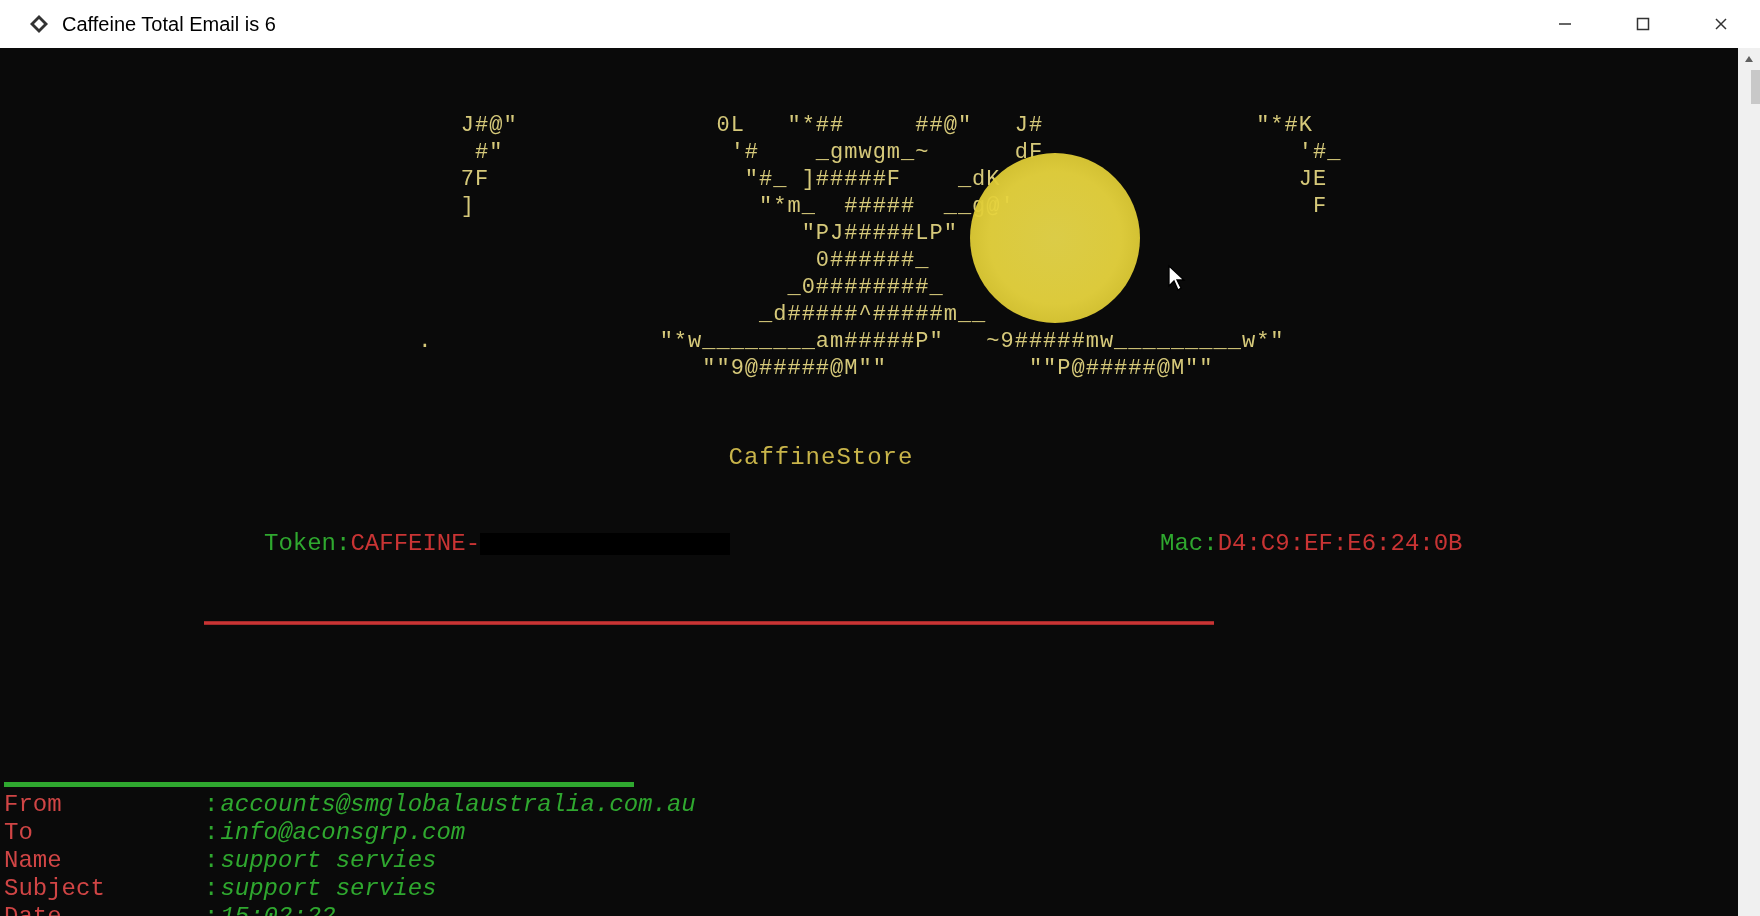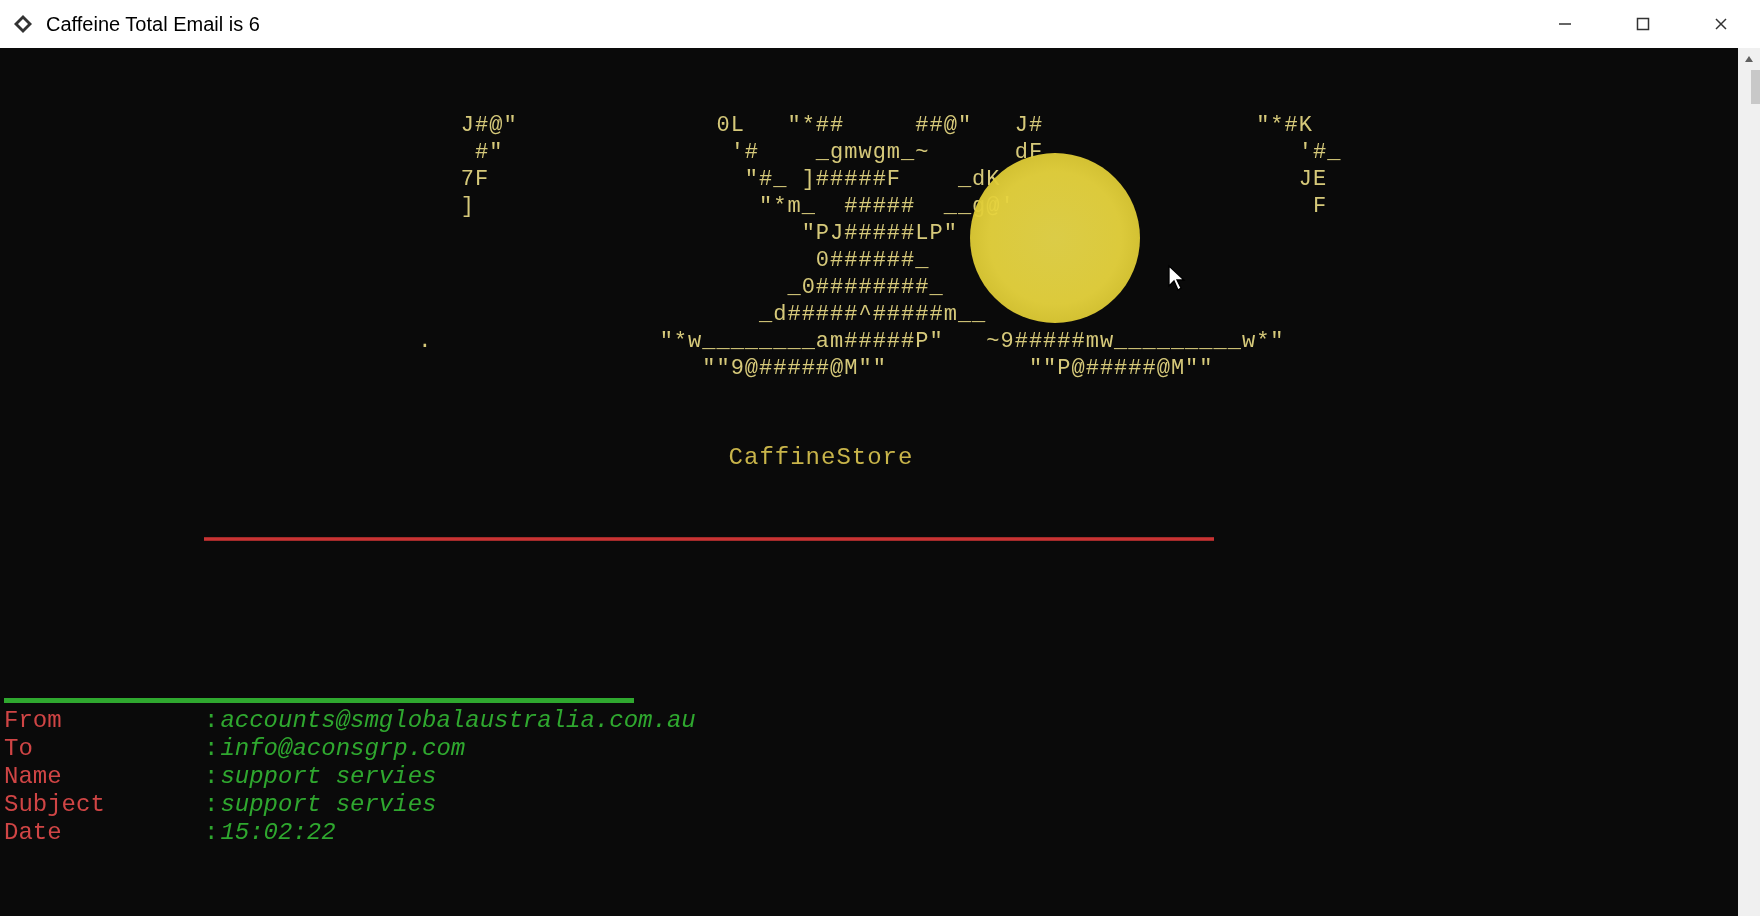--- a/index.html
+++ b/index.html
@@ -15,21 +15,21 @@
     height: 912px;
     background: #fff;
     display: flex;
     flex-direction: column;
   }
   .titlebar {
     height: 48px;
     background: #ffffff;
     display: flex;
     align-items: center;
-    padding-left: 12px;
+    padding-left: 28px;
     font-size: 20px;
     color: #000;
   }
   .titlebar .icon {
     width: 22px; height: 22px; margin-right: 12px;
     display:flex;align-items:center;justify-content:center;
   }
   .titlebar .spacer { flex: 1; }
   .titlebar .winbtn {
     width: 78px; height: 48px;
@@ -184,20 +184,21 @@
      #"                '#    _gmwgm_~      dF                  '#_
     7F                  "#_ ]#####F    _dK                     JE
     ]                    "*m_  #####  __g@'                     F
                             "PJ#####LP"
                              0######_
                            _0########_
                          _d#####^#####m__
  .                "*w________am#####P"   ~9#####mw_________w*"
                      ""9@#####@M""          ""P@#####@M""</div>
       <div class="store-name">CaffineStore</div>
+      <div class="infoline"><span class="lbl-green">Token:</span><span class="val-red">CAFFEINE-</span><span class="redacted"></span><span class="mac-block"><span class="lbl-green">Mac:</span><span class="val-red">D4:C9:EF:E6:24:0B</span></span></div>
       <div class="red-divider"></div>
       <div class="blank-space"></div>
       <div id="records-container"><div class="green-divider solidish"></div><div class="record"><div class="row"><span class="key">From</span><span class="colon">:</span><span class="val">accounts@smglobalaustralia.com.au</span></div><div class="row"><span class="key">To</span><span class="colon">:</span><span class="val">info@aconsgrp.com</span></div><div class="row"><span class="key">Name</span><span class="colon">:</span><span class="val">support servies</span></div><div class="row"><span class="key">Subject</span><span class="colon">:</span><span class="val">support servies</span></div><div class="row"><span class="key">Date</span><span class="colon">:</span><span class="val">15:02:22</span></div></div></div>
 
       <div class="highlight-cursor"></div>
       <div class="cursor-arrow">
         <svg width="22" height="28" viewBox="0 0 22 28">
           <path d="M2 2 L2 22 L7 17 L11 26 L14 24 L10 16 L17 16 Z" fill="#fff" stroke="#000" stroke-width="1.3"></path>
         </svg>
       </div>

